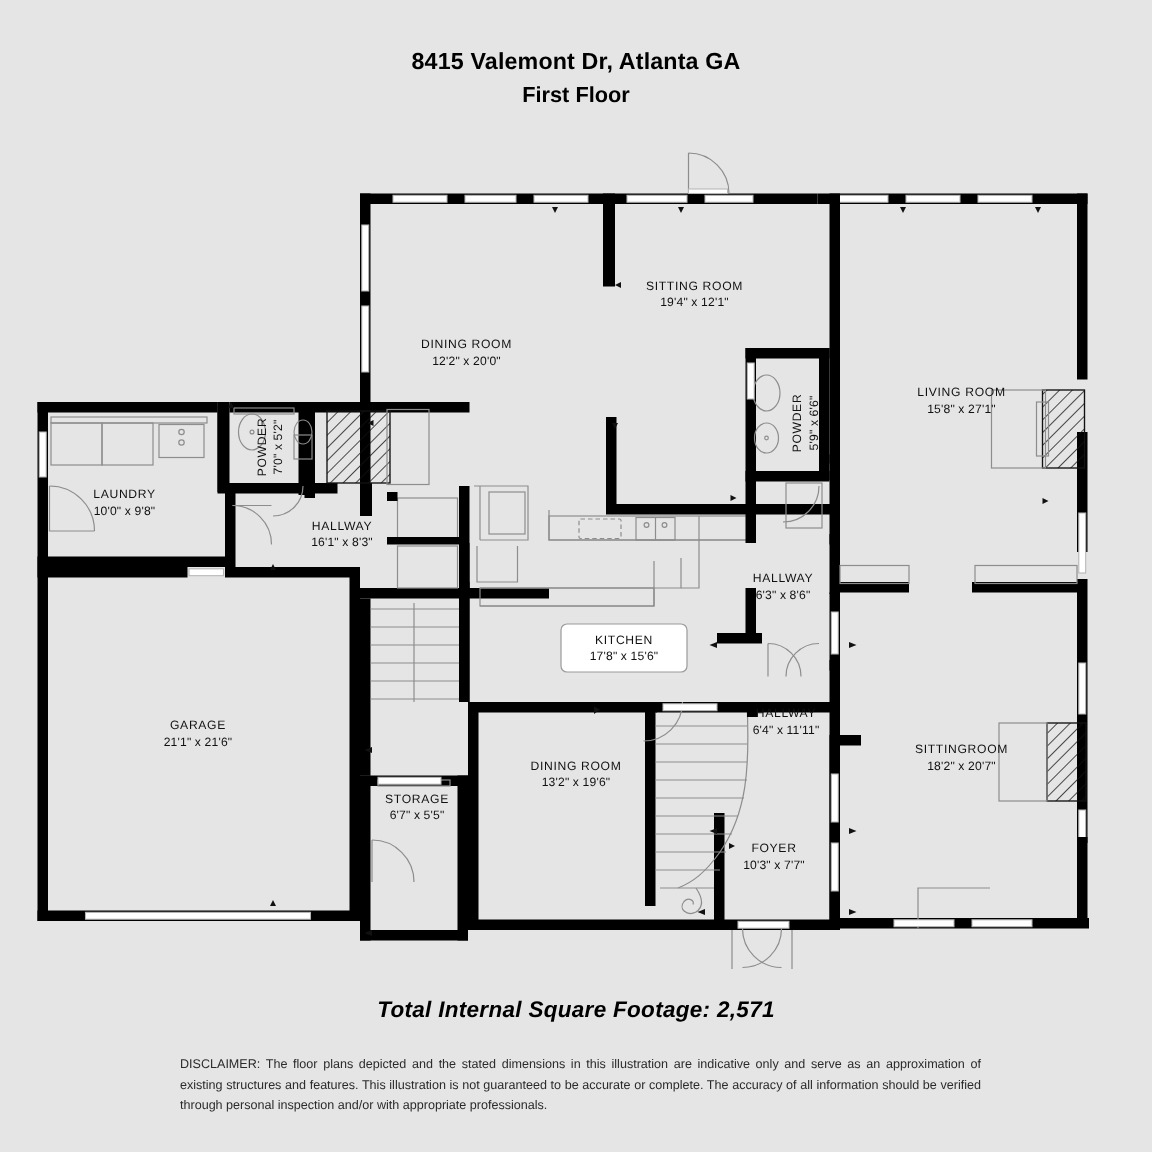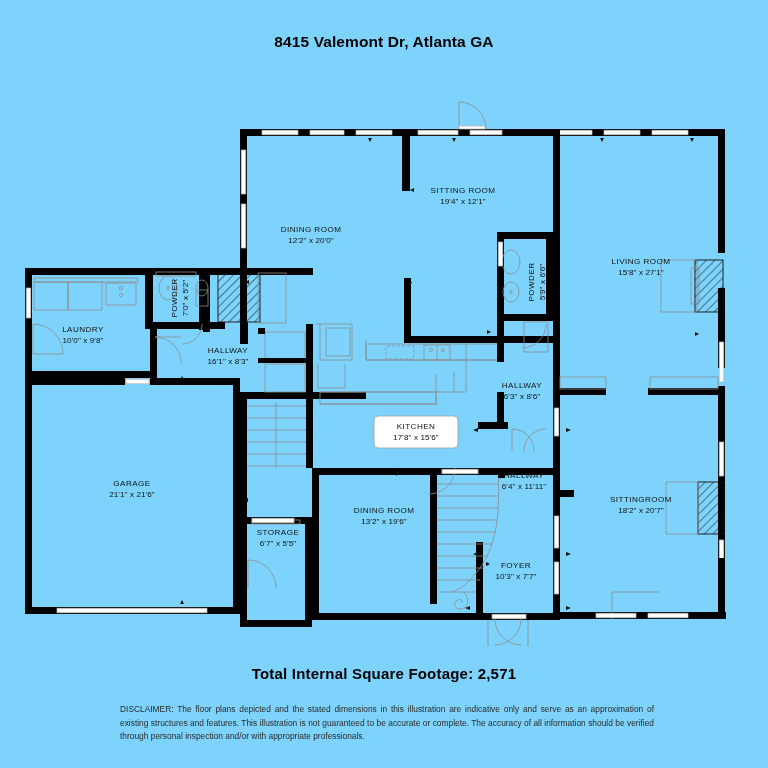--- a/index.html
+++ b/index.html
@@ -13,21 +13,21 @@
     height: 768px;
     font-family: "Liberation Sans", sans-serif;
     color: #000000;
     overflow: hidden;
     position: relative;
   }
   #page {
     width: 768px;
     height: 768px;
     position: relative;
-    background: #7dd3fc;
+    background: #e5e5e5;
   }
   .header {
     text-align: center;
     padding-top: 30px;
   }
   .header .addr {
     font-size: 15.5px;
     font-weight: bold;
     letter-spacing: .1px;
     line-height: 1.5;
@@ -47,20 +47,21 @@
   }
   svg#plan {
     display: block;
   }
   .footer {
     position: absolute;
     left: 0;
     top: 665px;
     width: 768px;
     text-align: center;
+    font-style: italic;
   }
   .footer .total {
     font-size: 15px;
     font-weight: bold;
     letter-spacing: .2px;
   }
   .disclaimer {
     position: absolute;
     left: 120px;
     top: 703px;
@@ -92,20 +93,21 @@
   .hatch-rect { stroke: #111; stroke-width: .9; }
   .kbox { fill: #ffffff; stroke: #9a9a9a; stroke-width: .8; }
 </style>
 </head>
 <body>
 
 <div id="page">
 
   <div class="header">
     <div class="addr">8415 Valemont Dr, Atlanta GA</div>
+    <div class="floor">First Floor</div>
   </div>
 
   <div id="plan-wrap">
   <svg id="plan" width="768" height="560" viewBox="0 0 768 560" xmlns="http://www.w3.org/2000/svg">
     <defs>
       <pattern id="hatch" width="6" height="6" patternTransform="rotate(45)" patternUnits="userSpaceOnUse">
         <line x1="0" y1="0" x2="0" y2="6" stroke="#111" stroke-width="1"></line>
       </pattern>
       <marker id="ar" markerWidth="5" markerHeight="5" refX="2.5" refY="2.5" orient="auto">
         <path d="M0,0 L5,2.5 L0,5 z" fill="#111"></path>

